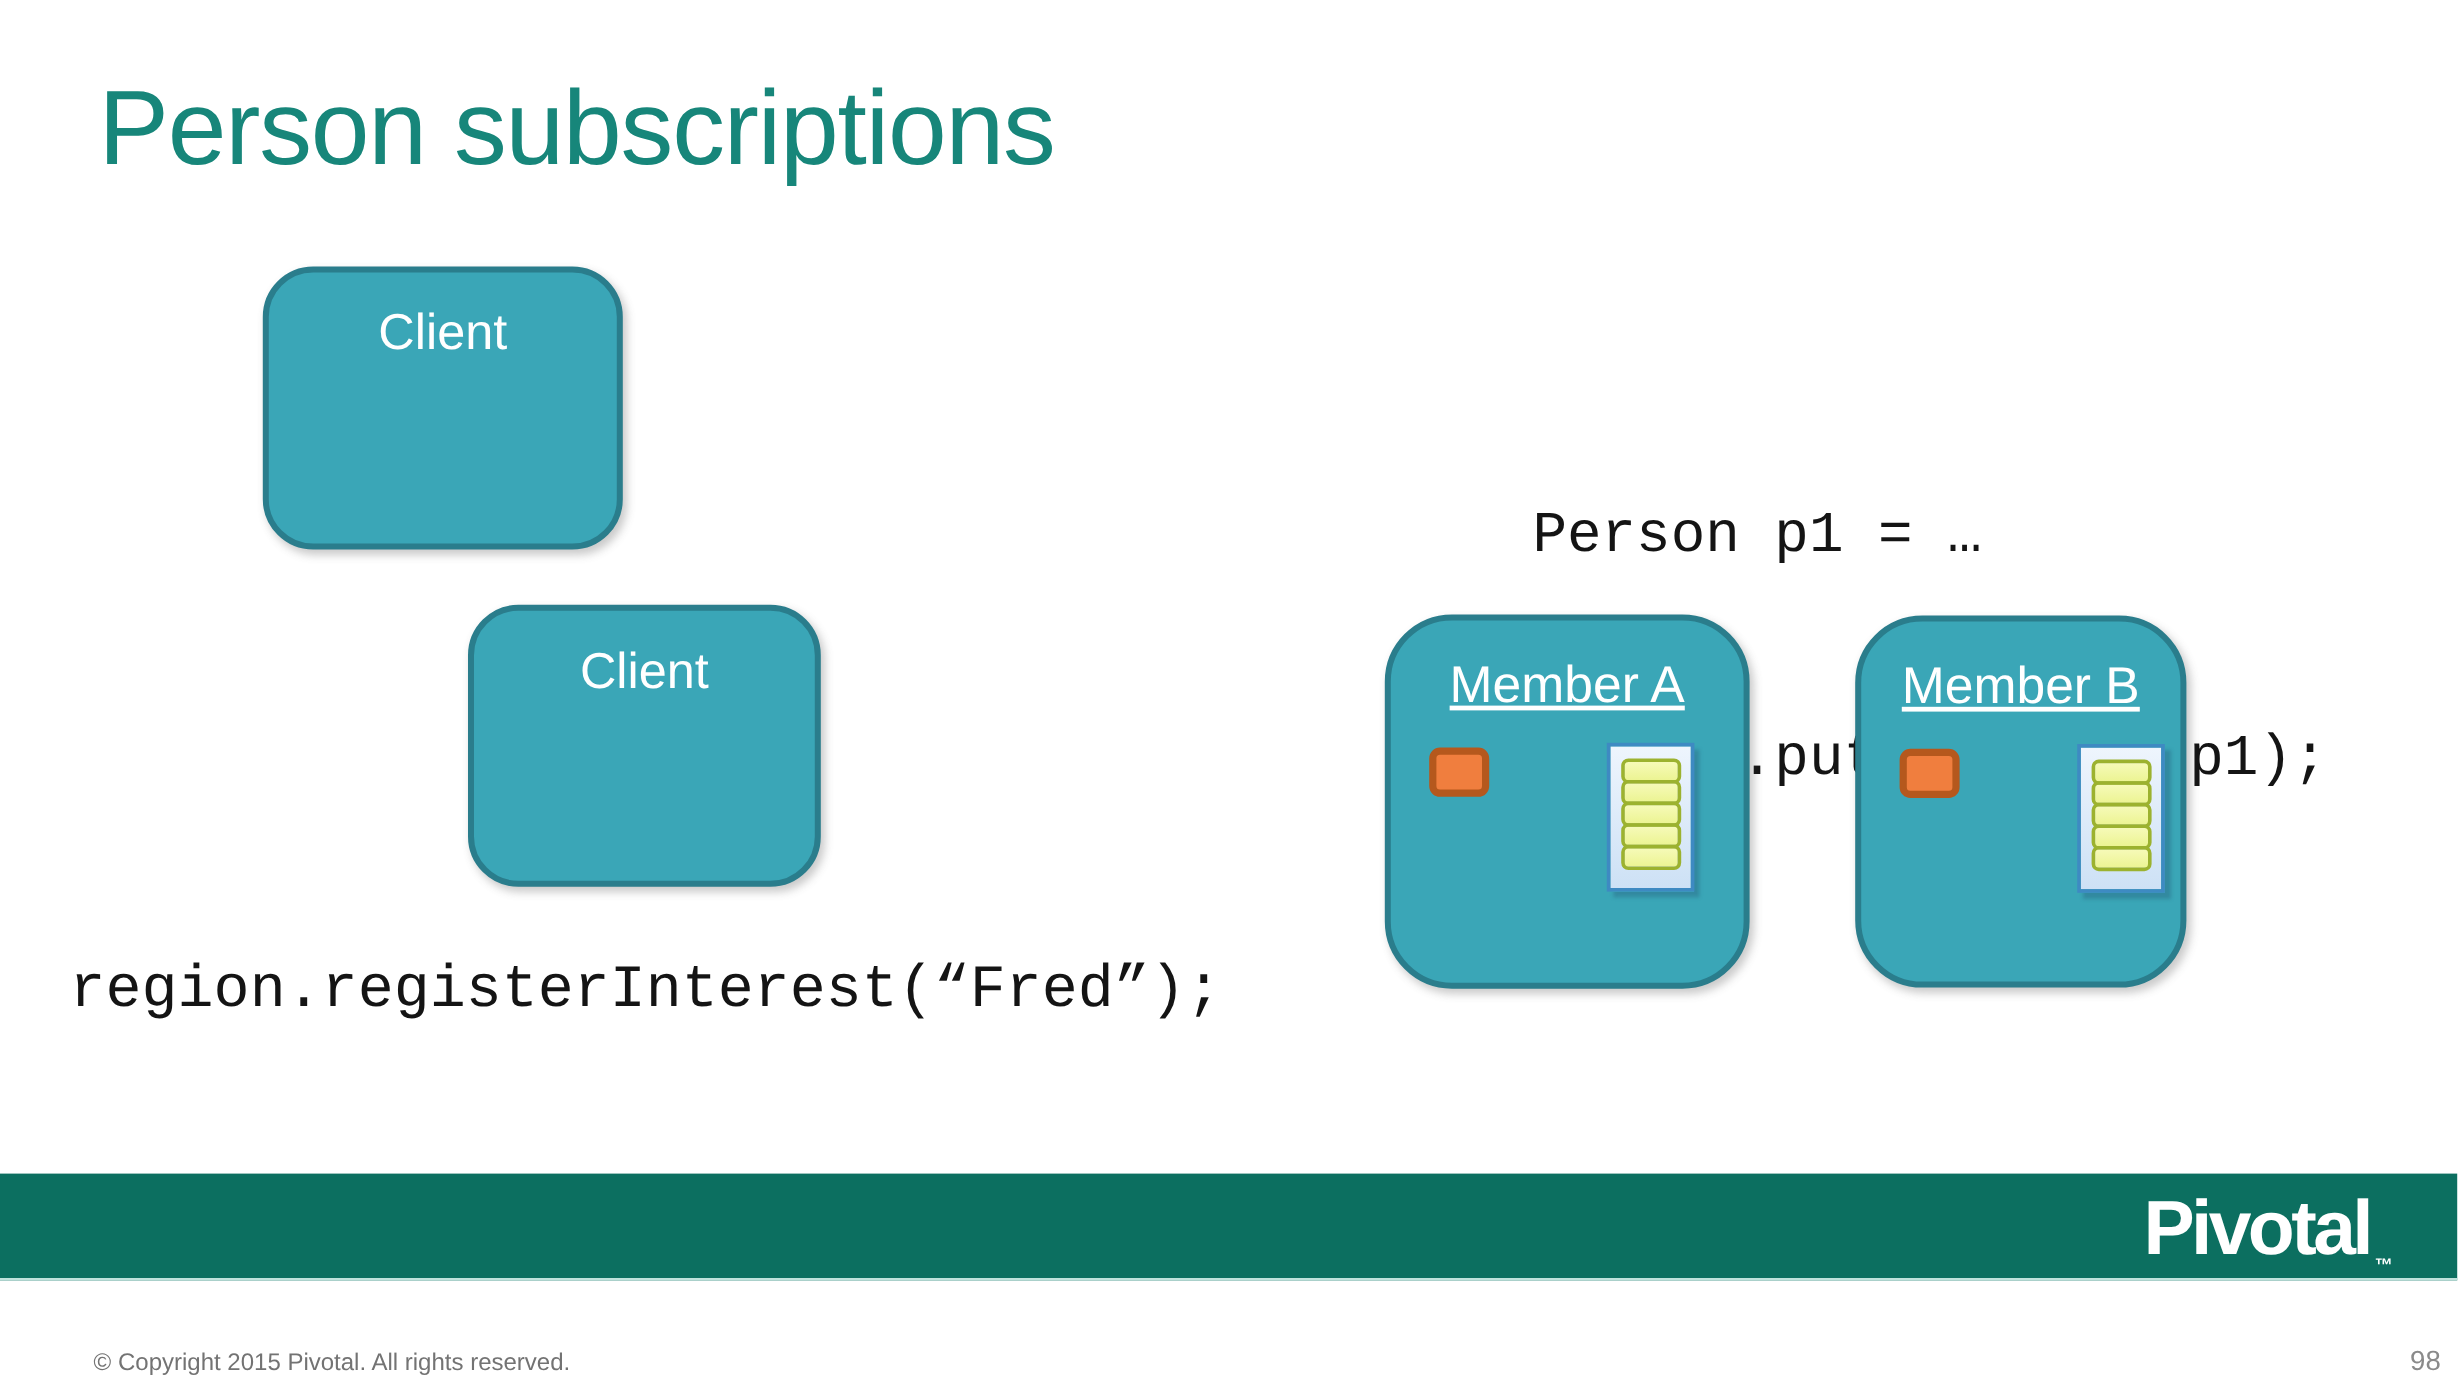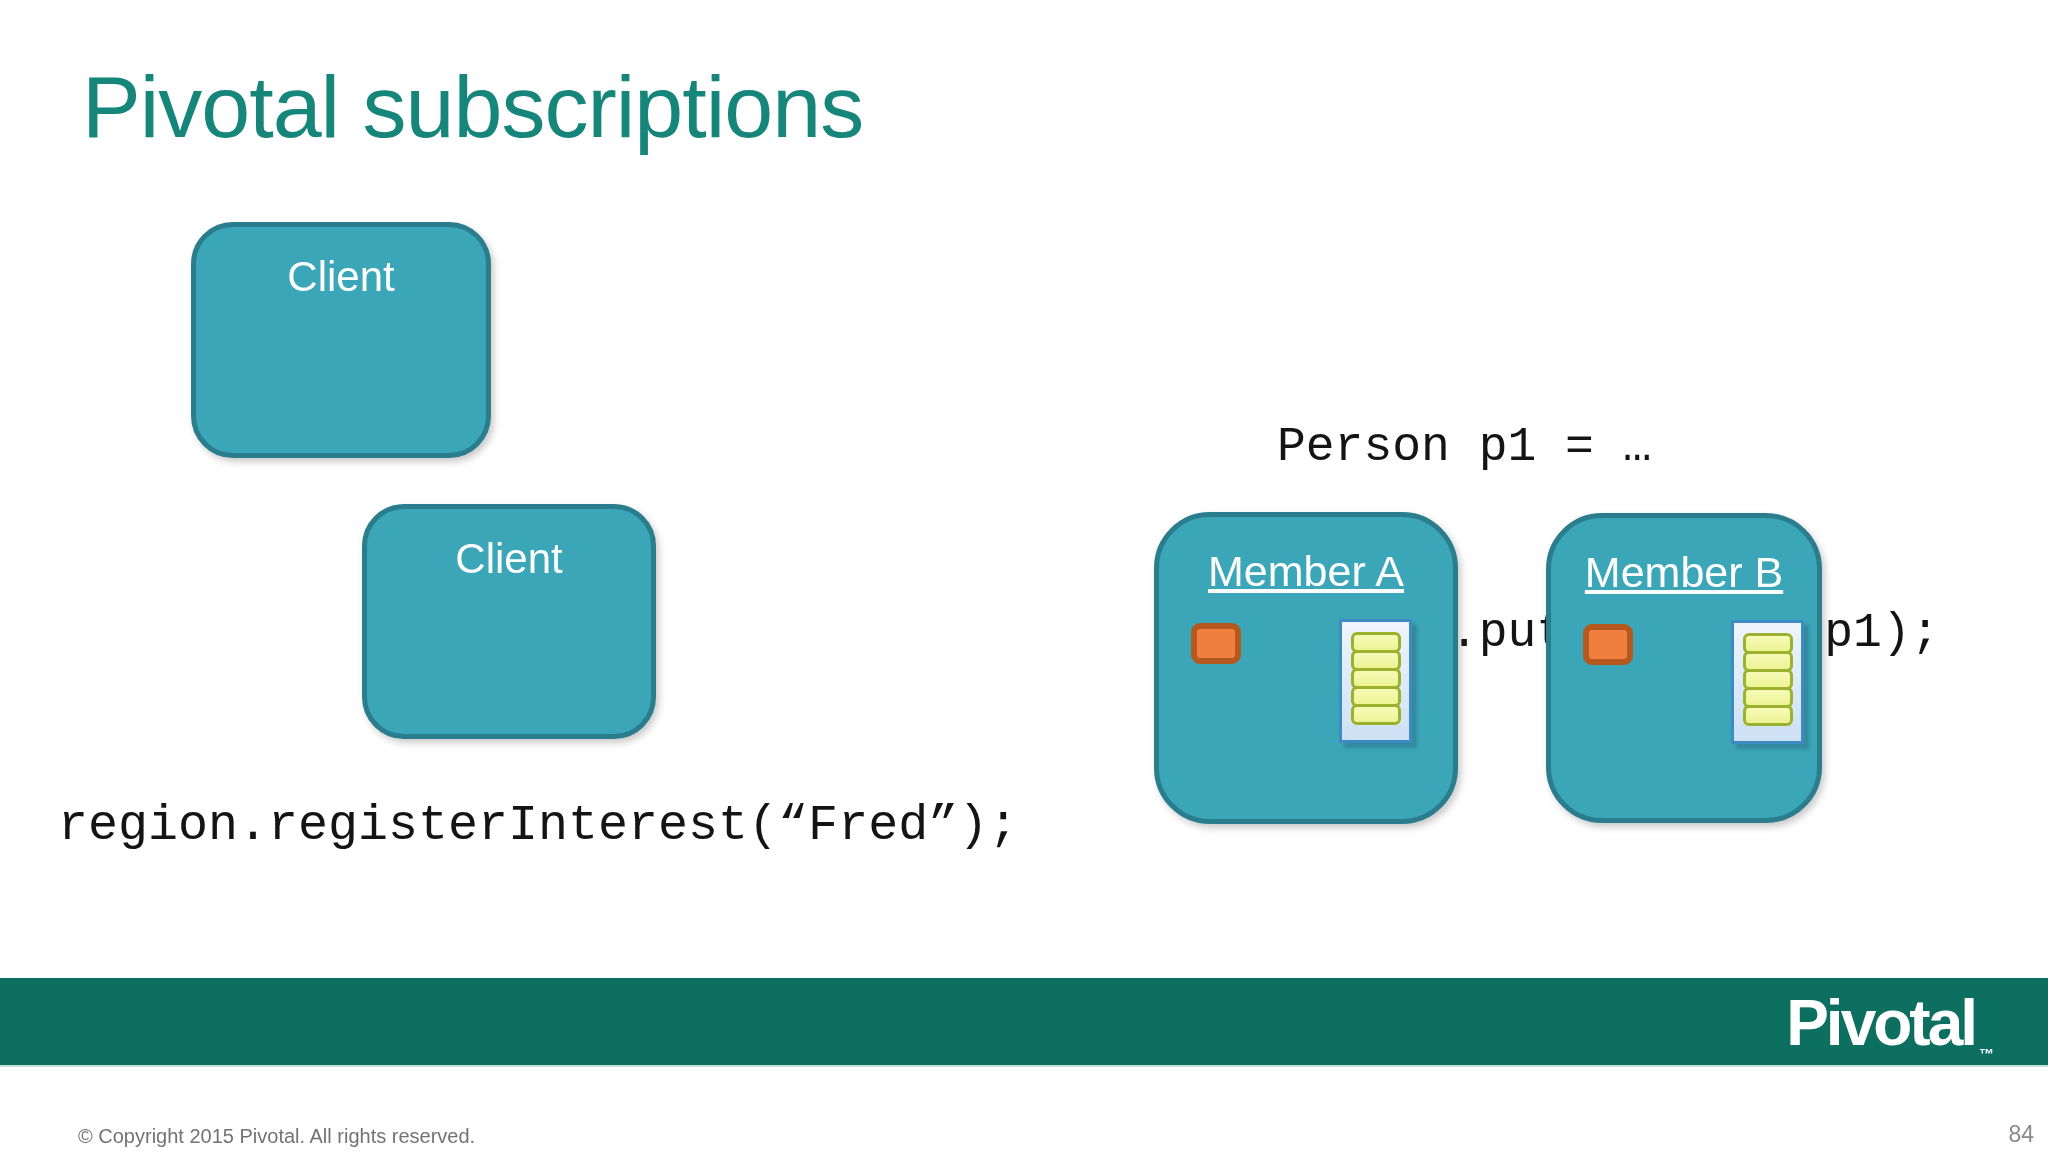--- a/index.html
+++ b/index.html
@@ -8,21 +8,21 @@
     font-family:"Liberation Sans",sans-serif;overflow:hidden;
   }
   .title{
     position:absolute;left:82px;top:56px;
     font-size:88px;letter-spacing:-1px;color:#17867a;font-weight:400;
   }
   .box{
     position:absolute;background:#3aa6b7;border:5px solid #2a7d8c;
     box-sizing:border-box;box-shadow:3px 4px 7px rgba(80,80,80,.30);
   }
-  .client{border-radius:42px;}
+  .client{border-radius:42px;margin-left:28px;}
   .c1{left:191px;top:222px;width:300px;height:236px;}
   .c2{left:362px;top:504px;width:294px;height:235px;}
   .member{border-radius:56px;}
   .ma{left:1154px;top:512px;width:304px;height:312px;}
   .mb{left:1546px;top:513px;width:276px;height:310px;}
   .box-label{color:#ffffff;text-align:center;font-size:42px;padding-top:26px;}
   .member .box-label{padding-top:30px;font-size:43px;text-decoration:underline;}
   .chip{
     position:absolute;left:32px;top:106px;width:50px;height:41px;
     border-radius:9px;background:#f07e3e;border:6px solid #b5581d;box-sizing:border-box;
@@ -56,21 +56,21 @@
   }
   .tm{font-size:15px;font-weight:bold;letter-spacing:0;position:relative;top:14px;left:4px;}
   .copyright{position:absolute;left:78px;top:1125px;font-size:20px;color:#737373;}
   .page-number{position:absolute;right:14px;top:1121px;font-size:23px;color:#8a8a8a;}
 </style>
 </head>
 <body>
 
 <div class="slide">
 
-  <div class="title">Pivotal subscriptions</div>
+  <div class="title">Person subscriptions</div>
 
   <div class="box client c1">
     <div class="box-label">Client</div>
   </div>
 
   <div class="box client c2">
     <div class="box-label">Client</div>
   </div>
 
   <div class="code code-put">
@@ -102,15 +102,15 @@
       </div>
   </div>
 
   <div class="code code-register">region.registerInterest(“Fred”);</div>
 
   <div class="footer-bar">
     <div class="logo"><span>Pivotal</span><span class="tm">™</span></div>
   </div>
 
   <div class="copyright">© Copyright 2015 Pivotal. All rights reserved.</div>
-  <div class="page-number">84</div>
+  <div class="page-number">98</div>
 
 </div>
 
 </body></html>

